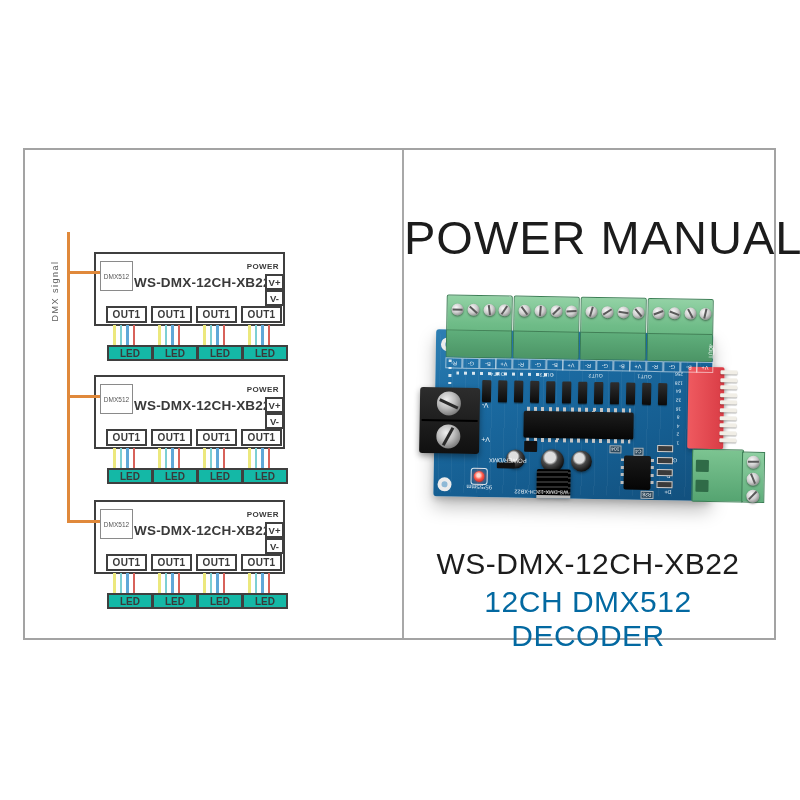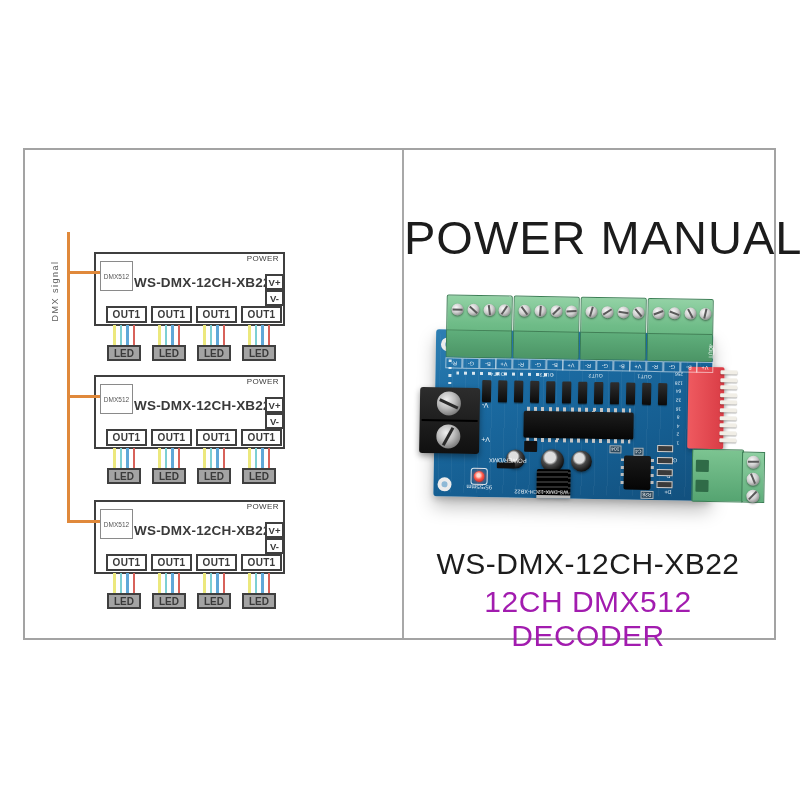--- a/index.html
+++ b/index.html
@@ -11,30 +11,30 @@
   .dg-title{position:absolute;left:17px;top:13px;font-size:21px;font-weight:600;color:#2b2b2b;letter-spacing:.3px;}
   .console{position:absolute;left:24px;top:54px;width:163px;height:28px;border:2px solid #3f3f3f;display:flex;align-items:center;justify-content:center;font-size:15px;font-weight:600;color:#3a3a3a;letter-spacing:.3px;background:#fff;}
   .sigline{position:absolute;background:#e0893b;z-index:4;}
   .sig-v{left:42px;top:82px;width:2.5px;height:291px;}
   .sig-b{width:33px;height:2.5px;left:42px;}
   .sigtext{position:absolute;left:-15px;top:136px;width:90px;text-align:center;transform:rotate(-90deg);font-size:9px;color:#5a5a5a;letter-spacing:1.5px;}
   .unit{position:absolute;left:69px;width:191px;height:110px;}
   .decoder{position:absolute;left:0;top:0;width:191px;height:74px;border:2px solid #3f3f3f;background:#fff;}
   .dmxin{position:absolute;left:4px;top:7px;width:33px;height:30px;border:1px solid #8a8a8a;display:flex;align-items:center;justify-content:center;font-size:6.5px;color:#555;letter-spacing:0;}
   .model{position:absolute;left:38px;right:22px;top:21px;text-align:center;font-size:13.5px;font-weight:bold;color:#3a3a3a;letter-spacing:.2px;white-space:nowrap;}
-  .powerlbl{position:absolute;right:4px;top:0;font-size:8px;font-weight:normal;color:#3a3a3a;letter-spacing:.4px;text-align:right;}
+  .powerlbl{position:absolute;right:4px;top:8px;font-size:8px;font-weight:bold;color:#3a3a3a;letter-spacing:.4px;text-align:right;}
   .vbox{position:absolute;right:-1px;width:19px;height:16px;border:2px solid #3f3f3f;background:#fff;display:flex;align-items:center;justify-content:center;font-size:9.5px;font-weight:bold;color:#3a3a3a;}
   .outbox{position:absolute;bottom:1px;width:41px;height:17px;border:2px solid #3f3f3f;background:#fff;display:flex;align-items:center;justify-content:center;font-size:10px;font-weight:bold;color:#3a3a3a;letter-spacing:.3px;}
   .wires{position:absolute;top:73px;height:21px;width:22px;display:flex;justify-content:space-between;}
   .wires i{width:2.5px;height:100%;display:block;}
-  .led{position:absolute;top:93px;width:34px;height:16px;border:2px solid #3f3f3f;background:#a3a3a3;display:flex;align-items:center;justify-content:center;font-size:10px;font-weight:bold;color:#3a3a3a;}
+  .led{position:absolute;top:93px;width:46px;height:16px;border:2px solid #3f3f3f;background:#14b8a6;display:flex;align-items:center;justify-content:center;font-size:10px;font-weight:bold;color:#3a3a3a;}
   
   .heading{position:absolute;left:379px;right:2px;top:60px;text-align:center;font-size:47px;font-weight:400;color:#1c1c1c;letter-spacing:1px;white-space:nowrap;}
   .mline1{position:absolute;left:379px;right:2px;top:397px;text-align:center;font-size:30px;color:#1c1c1c;letter-spacing:.5px;}
-  .mline2{position:absolute;left:379px;right:2px;top:435px;text-align:center;font-size:30px;color:#a21caf;letter-spacing:.5px;}
+  .mline2{position:absolute;left:379px;right:2px;top:435px;text-align:center;font-size:30px;color:#0369a1;letter-spacing:.5px;}
   
   .pcb{position:absolute;left:387px;top:144px;width:370px;height:212px;transform:rotate(1deg);}
   .pcb *{position:absolute;}
   .board{left:23px;top:38px;width:277px;height:167px;border-radius:3px;background:linear-gradient(160deg,#2e7fb3 0%,#1b6ba2 30%,#155d90 68%,#124f7c 100%);box-shadow:0 10px 18px rgba(0,0,0,.25),0 3px 6px rgba(0,0,0,.18);}
   .board:after{content:"";position:absolute;inset:4px;background:repeating-linear-gradient(90deg,rgba(255,255,255,.045) 0 1px,transparent 1px 13px);border-radius:2px;}
   .tblock{top:3px;width:66px;height:63px;border:1px solid #3c7f55;border-radius:2px;background:linear-gradient(180deg,#93d2a5 0%,#6fbc88 45%,#58a873 100%);}
   .tblock:after{content:"";position:absolute;left:0;right:0;bottom:0;height:26px;background:linear-gradient(180deg,#5fae7b,#4c9566);border-top:1px solid #417f56;}
   .screw{width:12px;height:12px;border-radius:50%;background:radial-gradient(circle at 38% 35%,#fafafa,#cdcdcd 45%,#909090 75%,#6d6d6d);box-shadow:0 1px 2px rgba(0,0,0,.45);z-index:2;}
   .screw b{position:absolute;left:1px;right:1px;top:5px;height:1.7px;background:#5a5a5a;display:block;}
   .screw.comm{width:13px;height:13px;}

